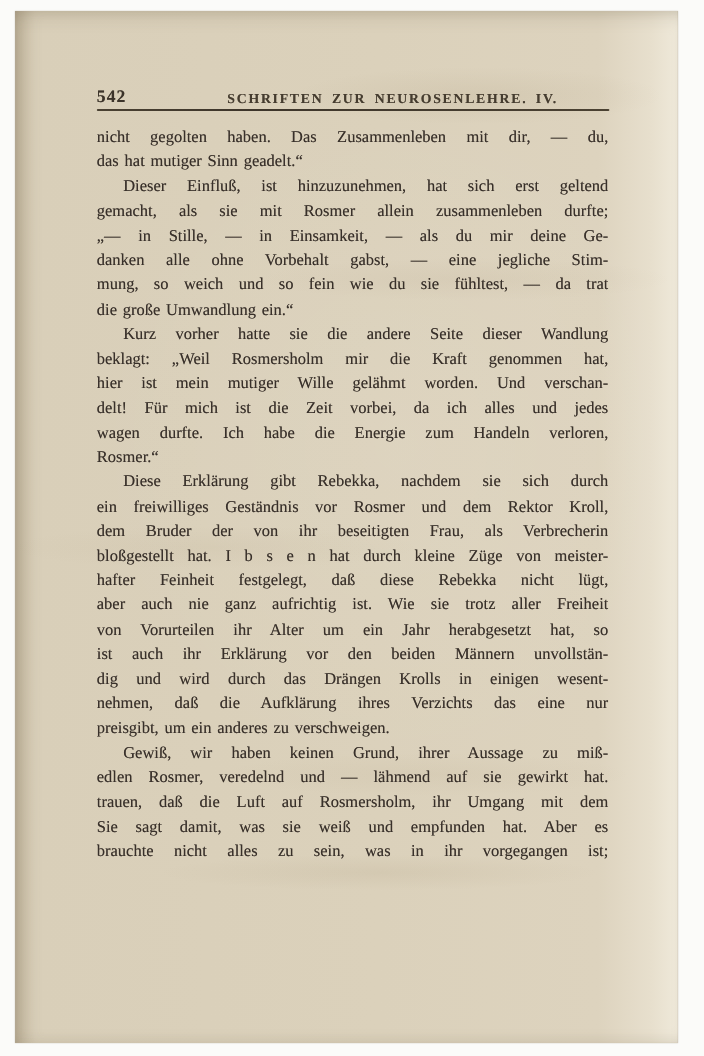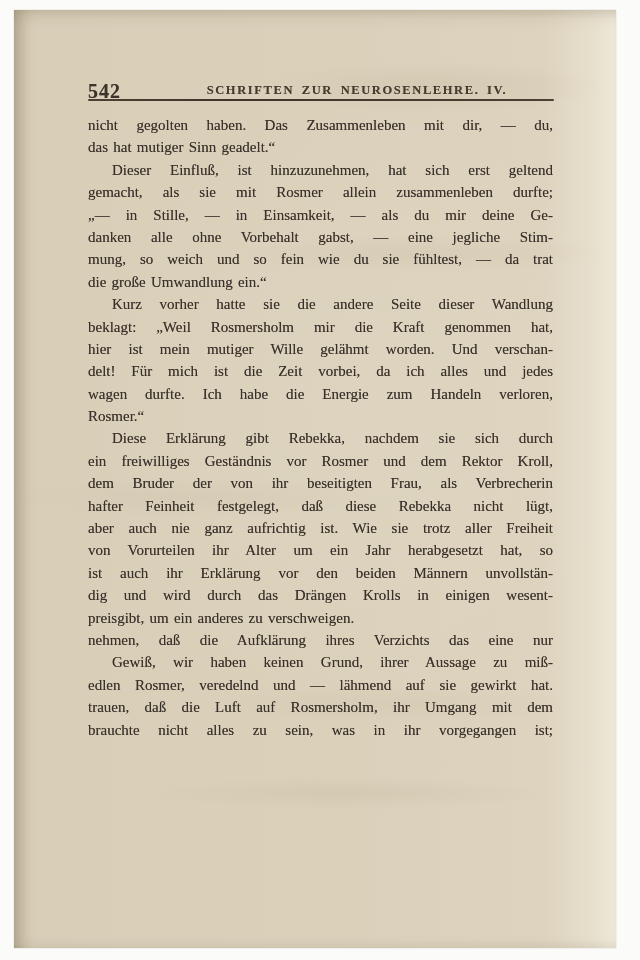--- a/index.html
+++ b/index.html
@@ -50,21 +50,21 @@
     left: 74px;
     top: 70px;
     width: 466px;
     height: 20px;
     color: #3c342a;
   }
   .page-number {
     position: absolute;
     left: 0;
     top: 0;
-    font-size: 20px;
+    font-size: 16px;
     font-weight: 700;
     letter-spacing: 1px;
     text-shadow: 0 0 0.5px rgba(60,52,42,0.55);
   }
   .running-head {
     position: absolute;
     left: 50%;
     top: 3px;
     transform: translateX(calc(-50% + 36px));
     font-size: 12.5px;
@@ -138,28 +138,30 @@
         <div class="line justify">beklagt: „Weil Rosmersholm mir die Kraft genommen hat,</div>
         <div class="line justify">hier ist mein mutiger Wille gelähmt worden. Und verschan-</div>
         <div class="line justify">delt! Für mich ist die Zeit vorbei, da ich alles und jedes</div>
         <div class="line justify">wagen durfte. Ich habe die Energie zum Handeln verloren,</div>
         <div class="line">Rosmer.“</div>
       </div>
       <div class="para indent">
         <div class="line justify">Diese Erklärung gibt Rebekka, nachdem sie sich durch</div>
         <div class="line justify">ein freiwilliges Geständnis vor Rosmer und dem Rektor Kroll,</div>
         <div class="line justify">dem Bruder der von ihr beseitigten Frau, als Verbrecherin</div>
+        <div class="line justify">bloßgestellt hat. I b s e n hat durch kleine Züge von meister-</div>
         <div class="line justify">hafter Feinheit festgelegt, daß diese Rebekka nicht lügt,</div>
         <div class="line justify">aber auch nie ganz aufrichtig ist. Wie sie trotz aller Freiheit</div>
         <div class="line justify">von Vorurteilen ihr Alter um ein Jahr herabgesetzt hat, so</div>
         <div class="line justify">ist auch ihr Erklärung vor den beiden Männern unvollstän-</div>
         <div class="line justify">dig und wird durch das Drängen Krolls in einigen wesent-</div>
+        <div class="line justify">nehmen, daß die Aufklärung ihres Verzichts das eine nur</div>
         <div class="line">preisgibt, um ein anderes zu verschweigen.</div>
-        <div class="line justify">nehmen, daß die Aufklärung ihres Verzichts das eine nur</div>
       </div>
       <div class="para indent">
         <div class="line justify">Gewiß, wir haben keinen Grund, ihrer Aussage zu miß-</div>
         <div class="line justify">edlen Rosmer, veredelnd und — lähmend auf sie gewirkt hat.</div>
         <div class="line justify">trauen, daß die Luft auf Rosmersholm, ihr Umgang mit dem</div>
+        <div class="line justify">Sie sagt damit, was sie weiß und empfunden hat. Aber es</div>
         <div class="line justify">brauchte nicht alles zu sein, was in ihr vorgegangen ist;</div>
       </div>
     </div>
 </div>
 
 </body></html>

